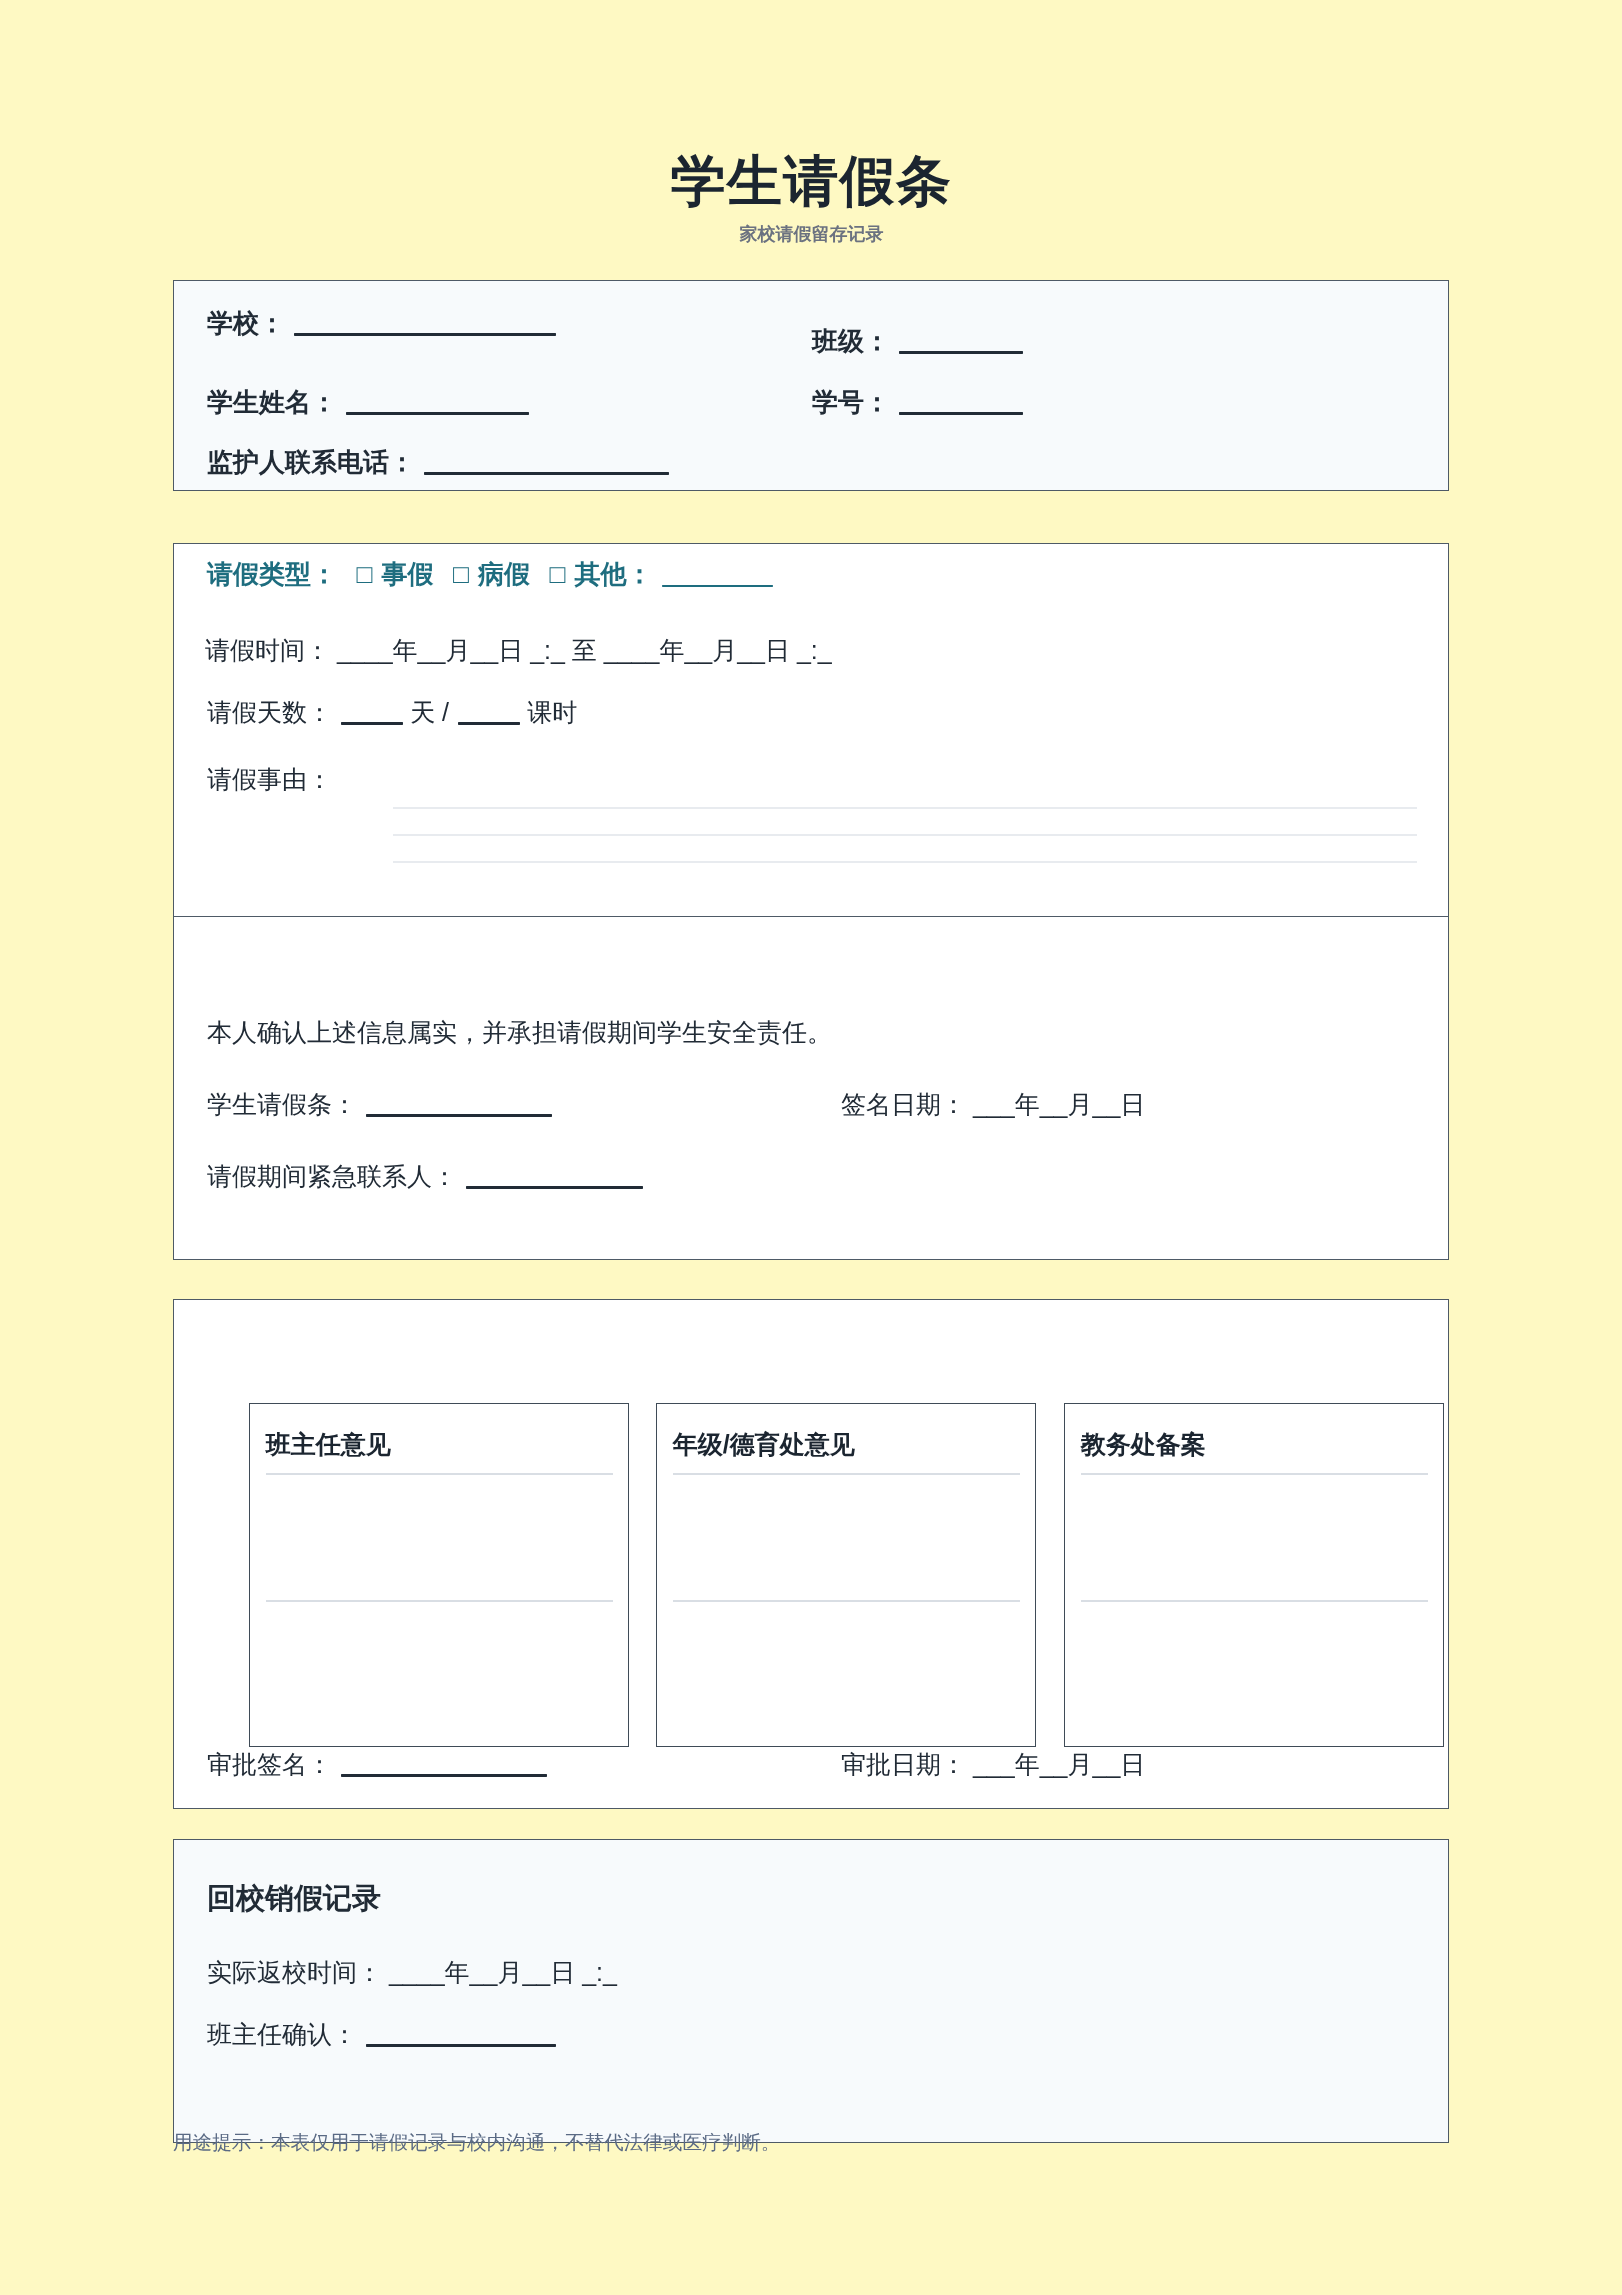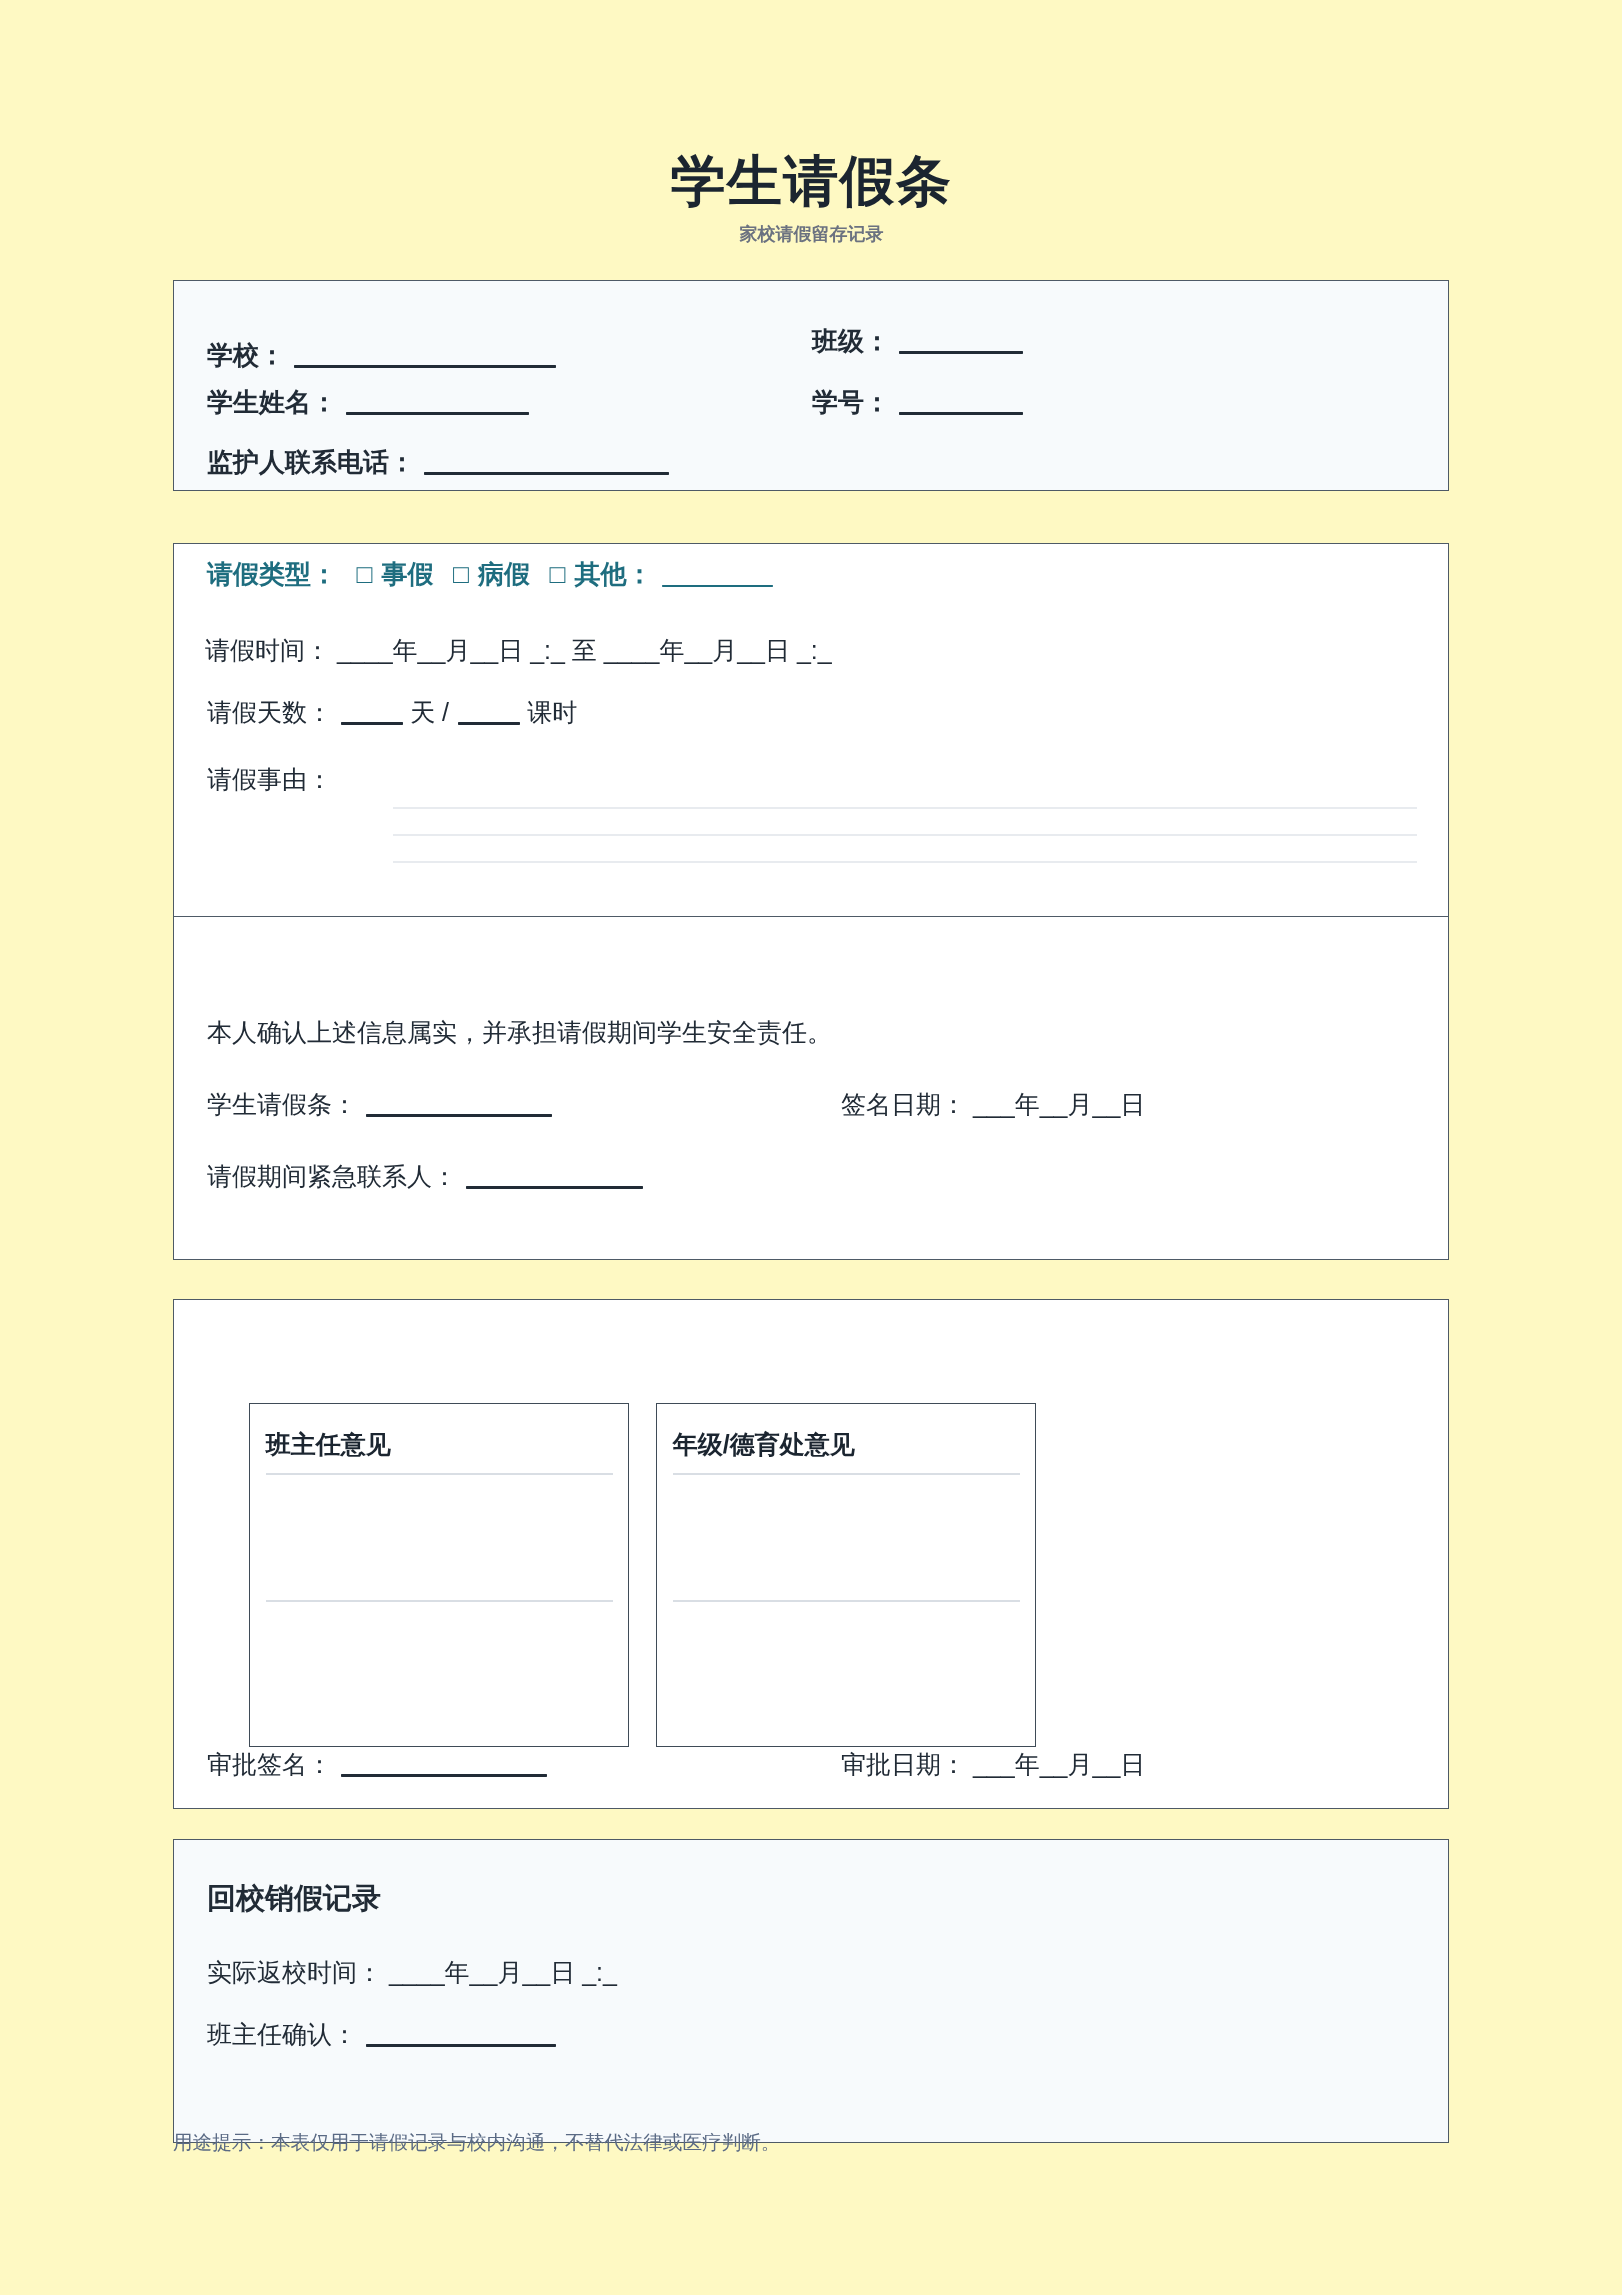--- a/index.html
+++ b/index.html
@@ -56,21 +56,21 @@
 </style>
 </head>
 <body>
 
 <div class="page">
 
   <h1 class="title">学生请假条</h1>
   <div class="subtitle">家校请假留存记录</div>
 
   <section class="panel tinted" style="top:280px;height:211px;">
-    <div class="row" style="left:33px;top:60px;">
+    <div class="row" style="left:33px;top:28px;">
       <span class="b">学校：</span><span class="blank" style="width:262px;"></span>
     </div>
     <div class="row" style="left:638px;top:46px;">
       <span class="b">班级：</span><span class="blank" style="width:124px;"></span>
     </div>
     <div class="row" style="left:33px;top:107px;">
       <span class="b">学生姓名：</span><span class="blank" style="width:183px;"></span>
     </div>
     <div class="row" style="left:638px;top:107px;">
       <span class="b">学号：</span><span class="blank" style="width:124px;"></span>
@@ -117,20 +117,25 @@
     <div class="subpanel" style="left:31px;">
       <div class="head">班主任意见</div>
       <div class="rule-light" style="top:69px;"></div>
       <div class="rule-light" style="top:196px;"></div>
     </div>
     <div class="subpanel" style="left:438px;">
       <div class="head">年级/德育处意见</div>
       <div class="rule-light" style="top:69px;"></div>
       <div class="rule-light" style="top:196px;"></div>
     </div>
+    <div class="subpanel" style="left:846px;">
+      <div class="head">教务处备案</div>
+      <div class="rule-light" style="top:69px;"></div>
+      <div class="rule-light" style="top:196px;"></div>
+    </div>
     <div class="row body" style="left:33px;top:450px;">
       <span>审批签名：</span><span class="blank" style="width:206px;"></span>
     </div>
     <div class="row body" style="left:667px;top:450px;">
       <span>审批日期：</span> <span>___年__月__日</span>
     </div>
   </section>
 
   <section class="panel tinted" style="top:1839px;height:304px;">
     <div class="row" style="left:33px;top:42px;font-size:29px;">

